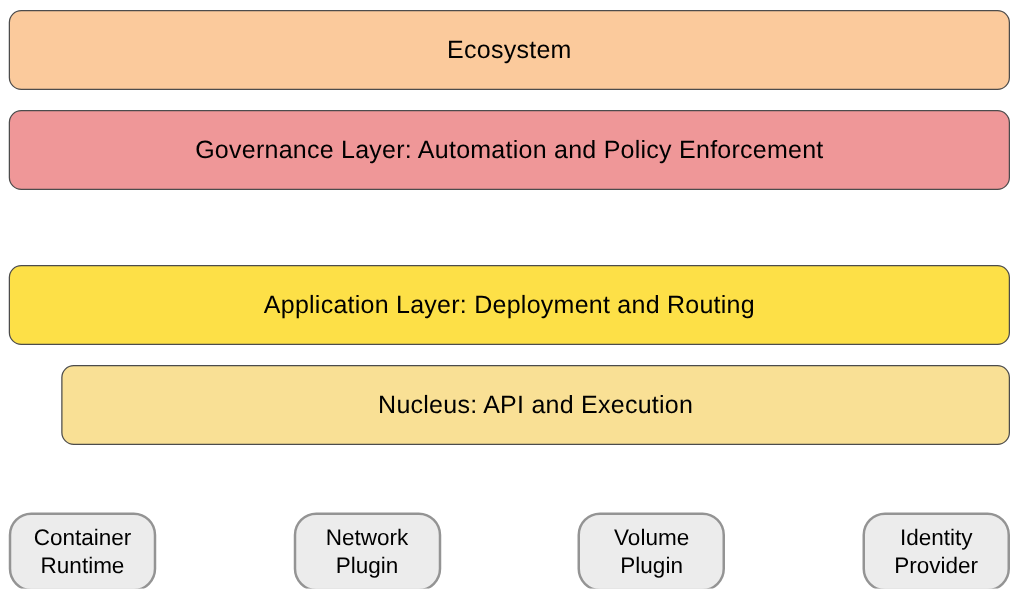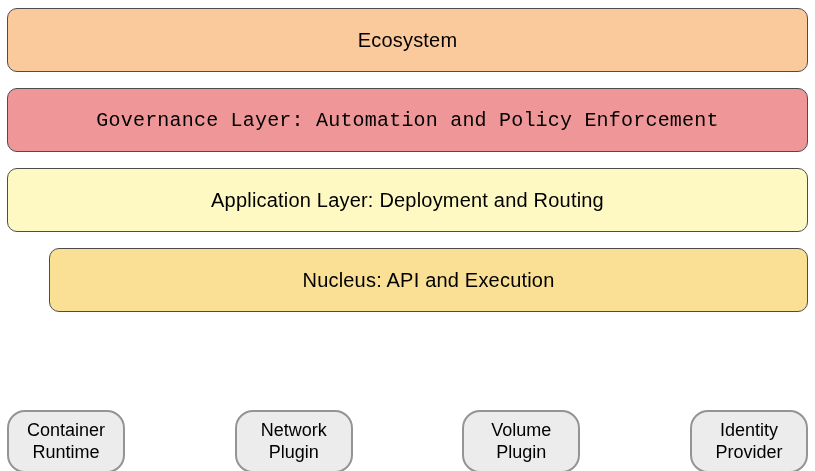--- a/index.html
+++ b/index.html
@@ -63,24 +63,24 @@
 </style>
 </head>
 <body>
 
 <div class="canvas">
 
   <div class="stack">
     <div class="layer" style="background: rgb(251, 202, 156);">
       <span>Ecosystem</span>
     </div>
-    <div class="layer" style="background: rgb(239, 151, 152); font-family: Liberation Mono, monospace;">
+    <div class="layer" style="background: rgb(239, 151, 152);">
       <span>Governance Layer: Automation and Policy Enforcement</span>
     </div>
-    <div class="layer" style="background: #fef9c3;">
+    <div class="layer" style="background: #fde047; margin-top: 44px;">
       <span>Application Layer: Deployment and Routing</span>
     </div>
     <div class="layer" style="background: rgb(249, 224, 149); margin-left: 42px;">
       <span>Nucleus: API and Execution</span>
     </div>
   </div>
 
   <div class="providers">
     <div class="node">Container Runtime</div>
     <div class="node">Network Plugin</div>

